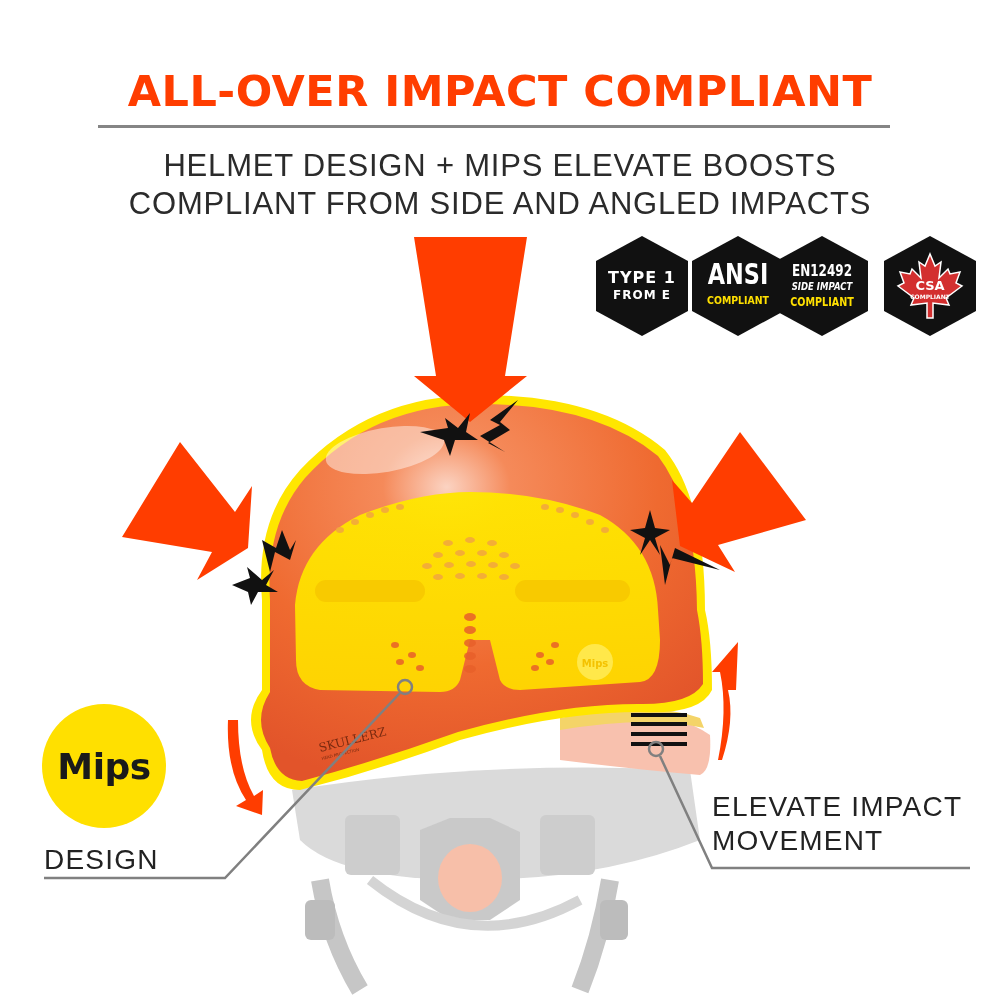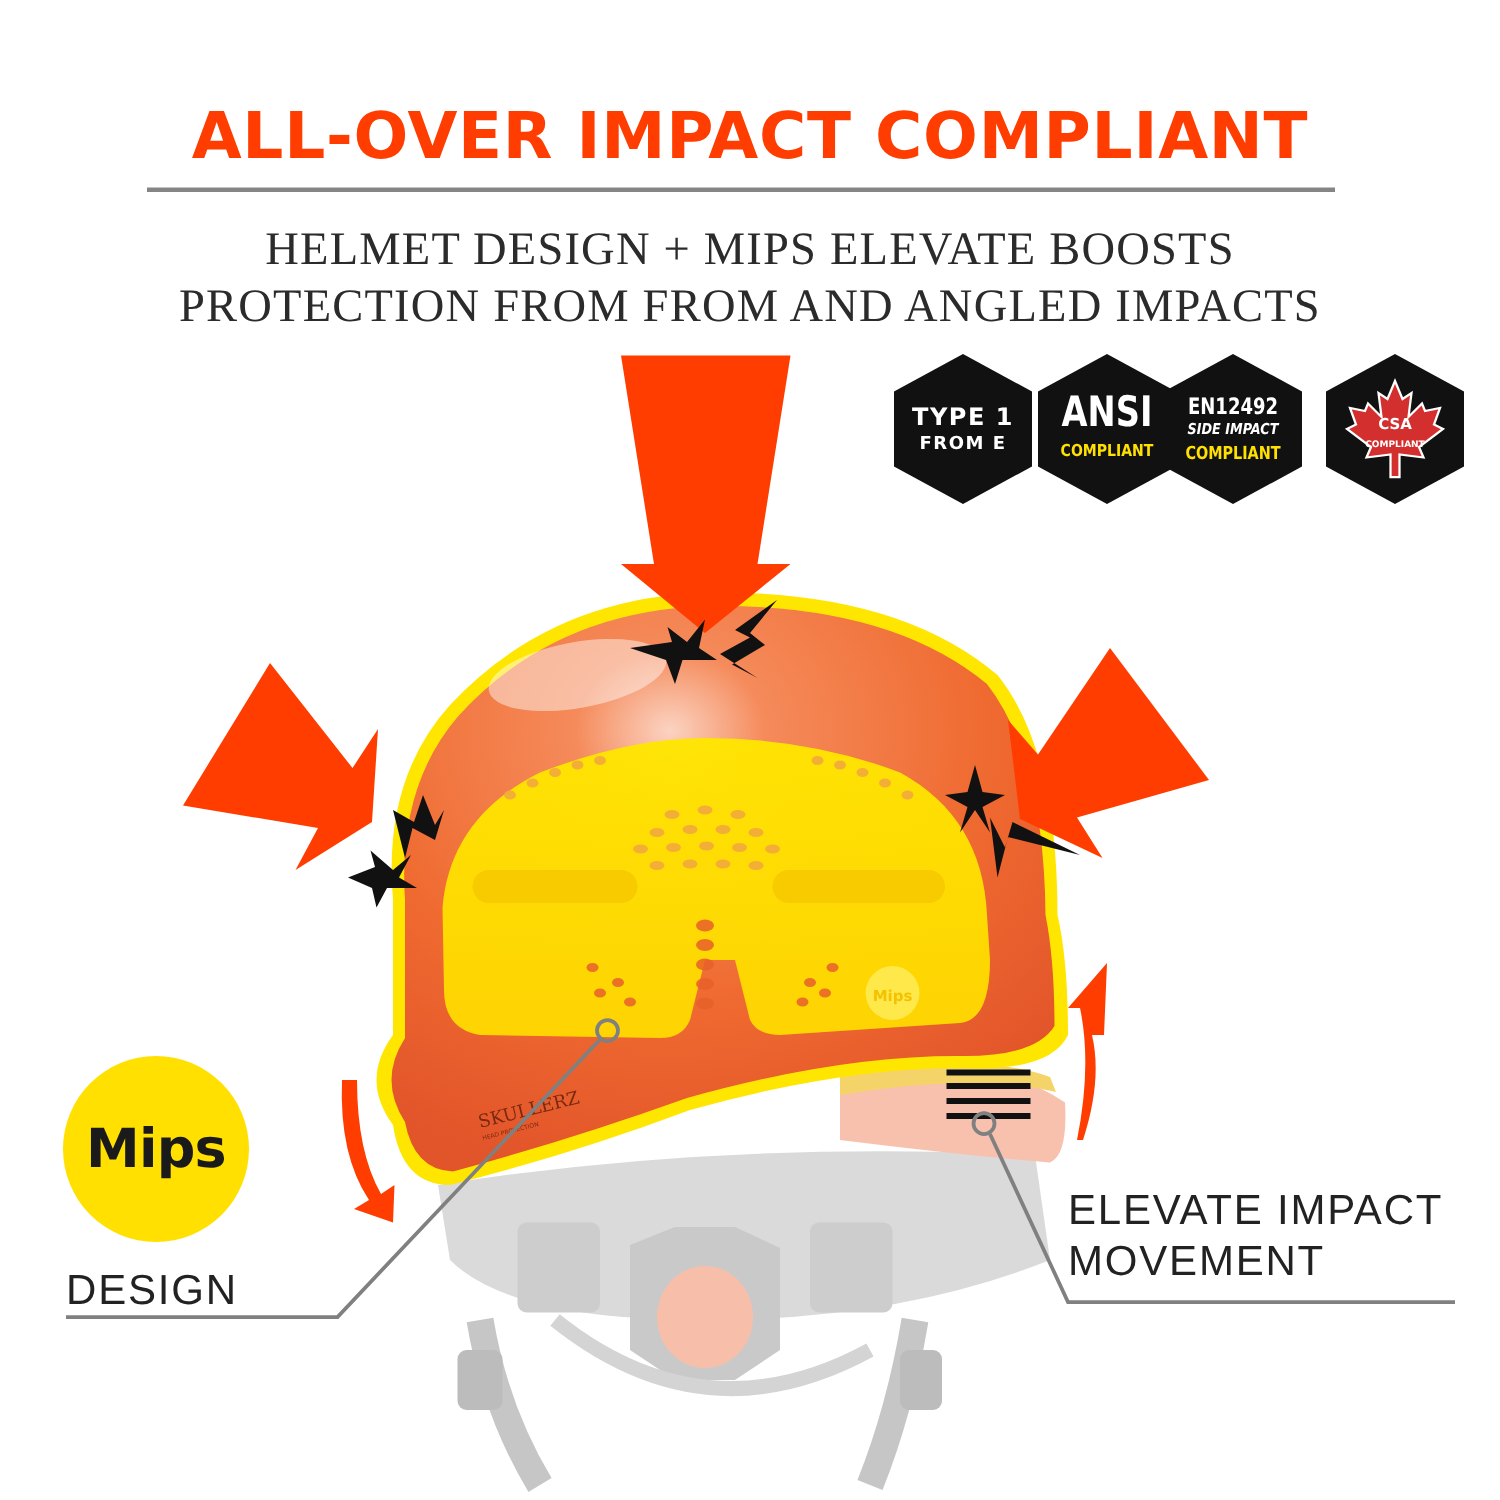--- a/index.html
+++ b/index.html
@@ -1,38 +1,38 @@
 <!DOCTYPE html>
 <html><head>
 <meta charset="utf-8">
 <style>
   html, body { margin:0; padding:0; background:#ffffff; }
   body { width:1000px; height:1000px; position:relative; overflow:hidden; font-family:"Liberation Sans", sans-serif; }
   .title { position:absolute; top:66px; left:0; width:1000px; text-align:center; color:#ff3d00; font-weight:700; font-size:43px; letter-spacing:0.5px; font-family:"DejaVu Sans", sans-serif; }
   .divider { position:absolute; top:125px; left:98px; width:792px; height:3px; background:#858585; }
-  .subtitle { position:absolute; top:147px; left:0; width:1000px; text-align:center; color:#2b2b2b; font-size:31px; line-height:38px; letter-spacing:0.8px; font-family:Liberation Serif, serif; }
+  .subtitle { position:absolute; top:147px; left:0; width:1000px; text-align:center; color:#2b2b2b; font-size:31px; line-height:38px; letter-spacing:0.8px; font-family:Liberation Sans, sans-serif; }
   .badges { position:absolute; top:236px; left:596px; width:380px; height:100px; }
   .badge { position:absolute; top:0; width:92px; height:100px; }
   .badge svg { position:absolute; left:0; top:0; }
   .badge .t { position:absolute; left:0; width:92px; text-align:center; font-family:"DejaVu Sans", sans-serif; font-weight:700; }
   .scene { position:absolute; left:0; top:0; }
   .mips-circle { position:absolute; left:42px; top:704px; width:124px; height:124px; border-radius:50%; background:#ffe000; display:flex; align-items:center; justify-content:center; }
   .mips-circle span { font-family:"DejaVu Sans", sans-serif; font-weight:700; font-size:36px; color:#1a1a1a; letter-spacing:-0.5px; }
   .label { position:absolute; color:#222; font-family:"Liberation Sans", sans-serif; font-size:28px; letter-spacing:1.2px; line-height:34px; }
   .label-system { left:44px; top:843px; }
   .label-angled { left:712px; top:790px; }
 </style>
 </head>
 <body>
 
 <div class="title">ALL-OVER IMPACT COMPLIANT</div>
 <div class="divider"></div>
 <div class="subtitle">
   <div>HELMET DESIGN + MIPS ELEVATE BOOSTS</div>
-  <div>PROTECTION FROM FROM AND ANGLED IMPACTS</div>
+  <div>COMPLIANT FROM SIDE AND ANGLED IMPACTS</div>
 </div>
 
 <div class="badges">
   <div class="badge" style="left:0">
     <svg width="92" height="100" viewBox="0 0 92 100">
         <polygon points="46,0 92,25 92,75 46,100 0,75 0,25" fill="#111"></polygon>
       </svg>
     <div class="t" style="top:32px;font-size:16px;color:#fff;letter-spacing:1px">TYPE 1</div>
     <div class="t" style="top:52px;font-size:12px;color:#fff;letter-spacing:1px">FROM E</div>
   </div>
@@ -49,21 +49,21 @@
       </svg>
     <div class="t" style="top:26px;font-size:15px;color:#fff;transform:scaleX(0.8)">EN12492</div>
     <div class="t" style="top:45px;font-size:10px;color:#fff;font-style:italic;transform:scaleX(0.85)">SIDE IMPACT</div>
     <div class="t" style="top:59px;font-size:12px;color:#ffe000;transform:scaleX(0.8)">COMPLIANT</div>
   </div>
   <div class="badge" style="left:288px">
     <svg width="92" height="100" viewBox="0 0 92 100">
       <polygon points="46,0 92,25 92,75 46,100 0,75 0,25" fill="#111"></polygon>
       <path d="M46,18 L51,30 L57,26 L55,42 L64,33 L66,38 L76,36 L72,47 L78,50 L62,62 L65,69 L49,67 L49,82 L43,82 L43,67 L27,69 L30,62 L14,50 L20,47 L16,36 L26,38 L28,33 L37,42 L35,26 L41,30 Z" fill="#d32f2f" stroke="#fff" stroke-width="1.5"></path>
     </svg>
-    <div class="t" style="top:42px;font-size:10px;color:#fff">CSA</div>
+    <div class="t" style="top:42px;font-size:13px;color:#fff">CSA</div>
     <div class="t" style="top:57px;font-size:6px;color:#fff">COMPLIANT</div>
   </div>
 </div>
 
 <svg class="scene" width="1000" height="1000" viewBox="0 0 1000 1000">
   <defs>
     <radialGradient id="shellGrad" cx="0.42" cy="0.22" r="0.8">
       <stop offset="0" stop-color="#fbd3c2"></stop>
       <stop offset="0.18" stop-color="#f58a5a"></stop>
       <stop offset="0.6" stop-color="#ef6a30"></stop>

